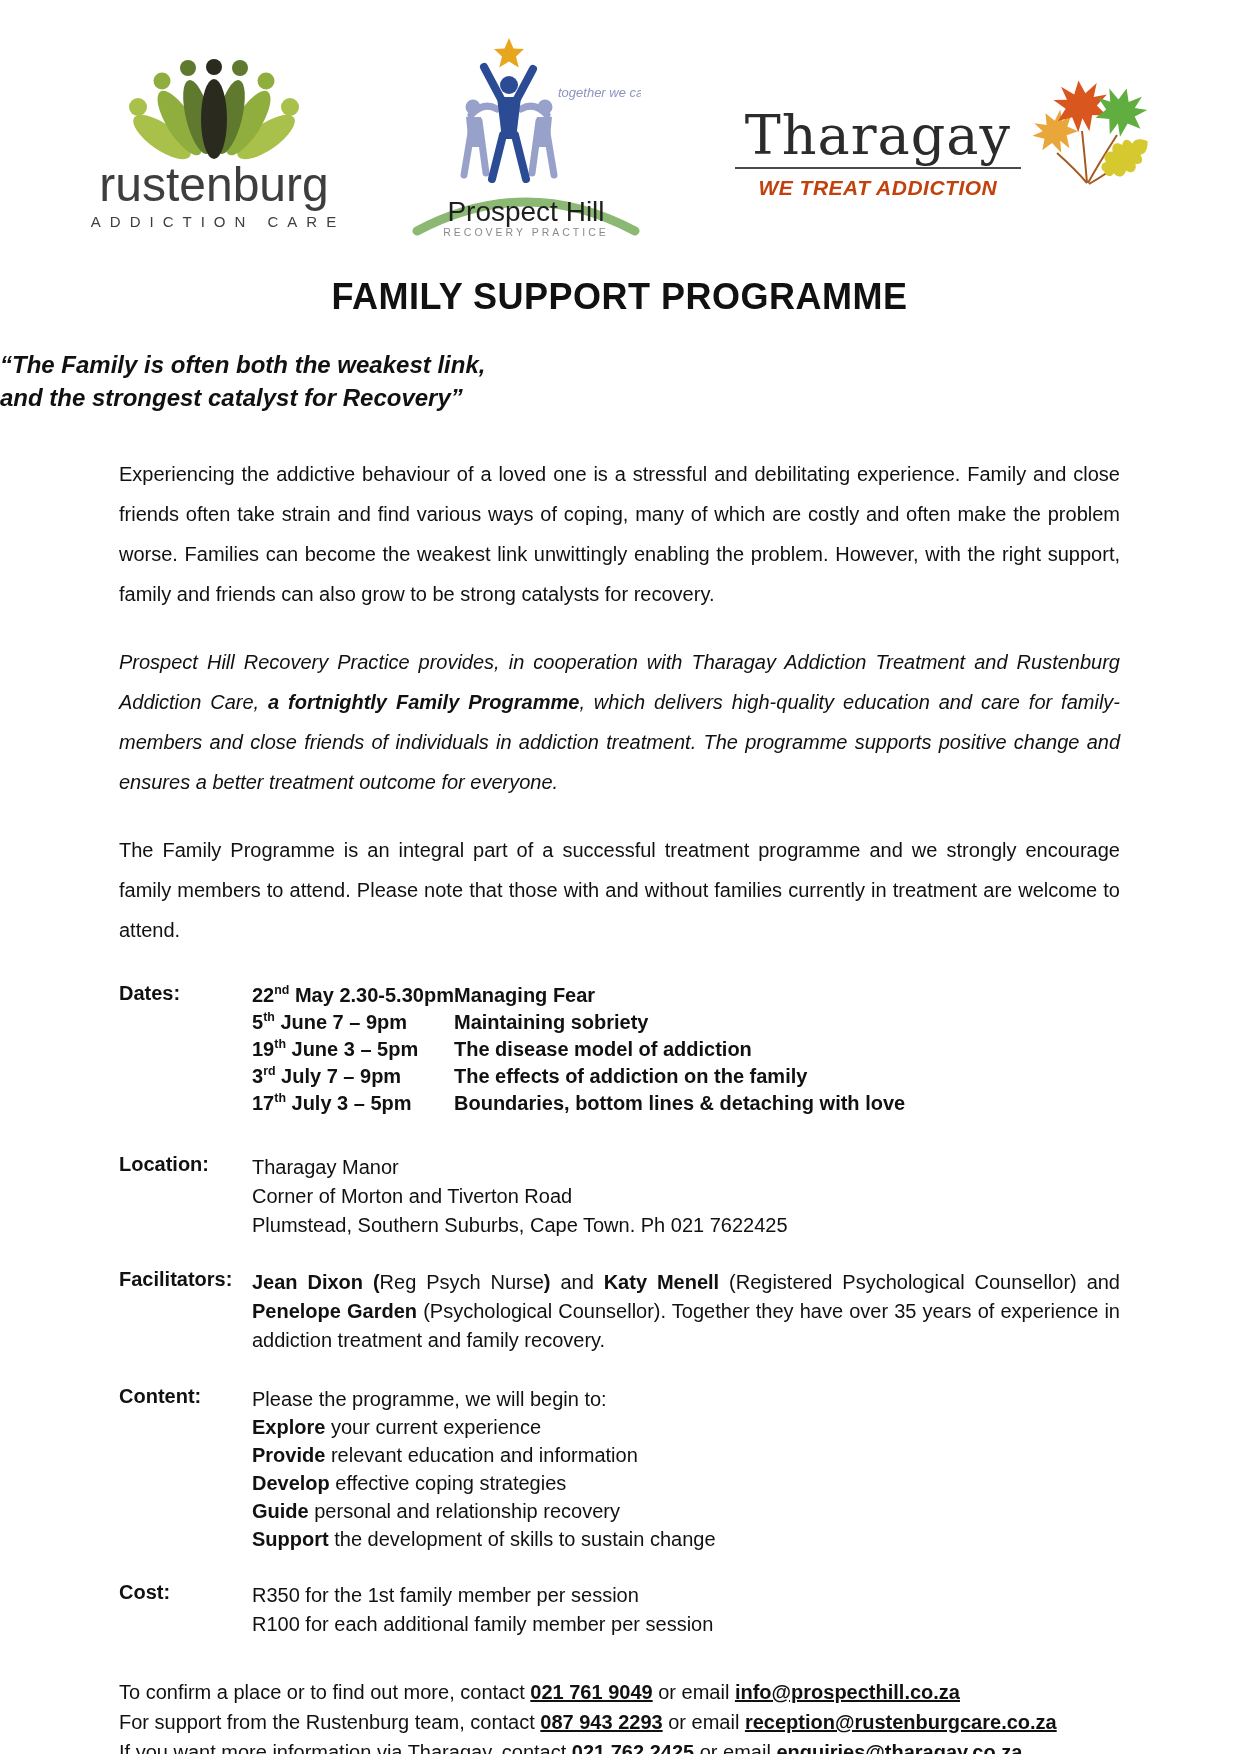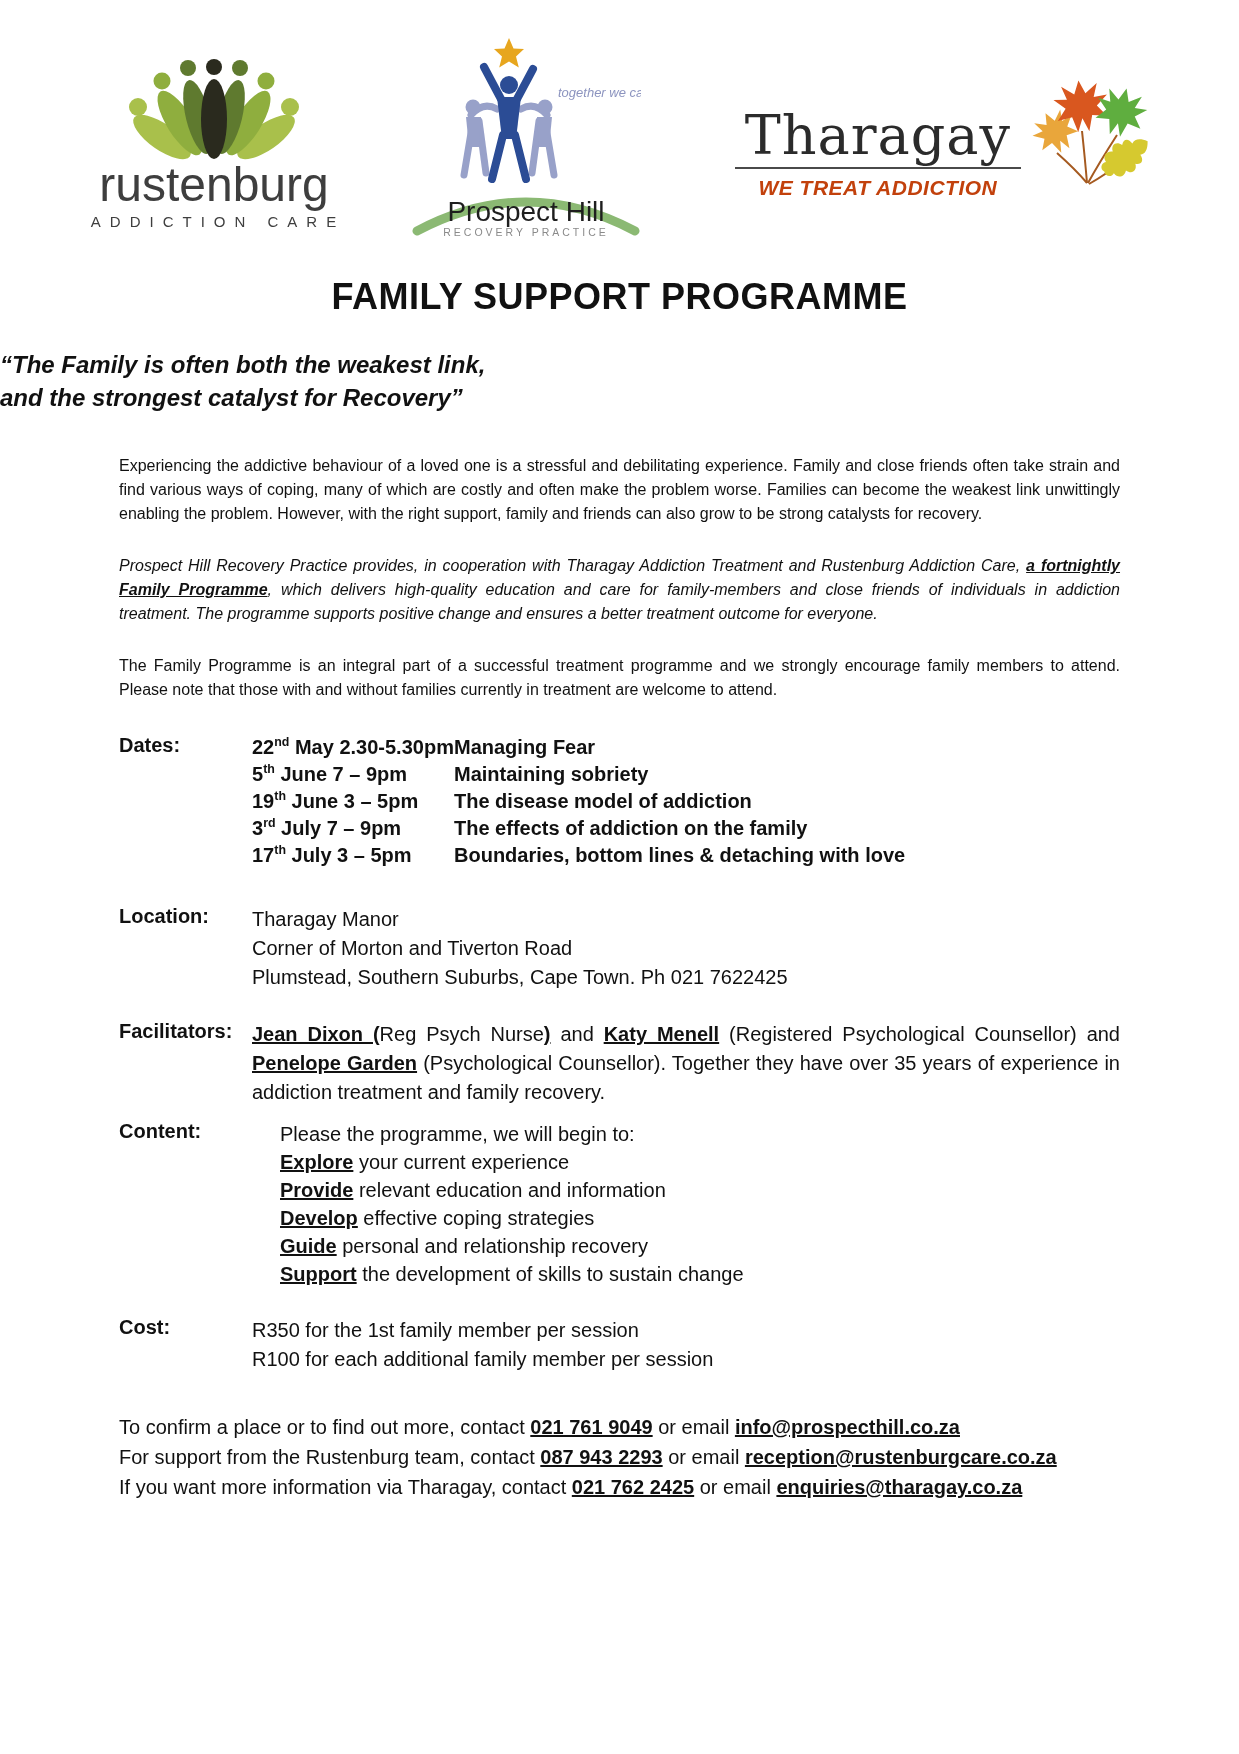--- a/index.html
+++ b/index.html
@@ -1,21 +1,21 @@
 <!DOCTYPE html>
 <html><head>
 <meta charset="utf-8">
 <style>
   * { margin:0; padding:0; box-sizing:border-box; }
   body { background:#e8e8e8; font-family:"Liberation Sans", sans-serif; }
   .page {
     width:1239px; height:1754px; background:#ffffff; margin:0 auto;
     position:relative; overflow:hidden; color:#111;
   }
-  .bold { font-weight:700;text-decoration:underline; }
+  .bold { font-weight:700; }
 
   
   .header { display:flex; justify-content:space-between; align-items:flex-start;
             padding:35px 80px 0 72px; height:228px; }
   .logo-rustenburg { margin-top:20px; width:285px; text-align:center; }
   .logo-prospect { width:230px; margin-right:40px; }
   .logo-tharagay { margin-top:72px; display:flex; align-items:flex-start; }
   .th-text { display:flex; flex-direction:column; align-items:center; }
   .th-name { font-family:"DejaVu Serif", serif; font-size:54px;
              line-height:58px; color:#2b2b2b; letter-spacing:1px; padding:0 10px; }
@@ -25,35 +25,35 @@
   .th-leaves { margin-left:6px; margin-top:-38px; }
 
   
   .doc-title { text-align:center; font-size:36px; font-weight:700; line-height:42px;
                margin-top:48px; letter-spacing:0.5px; }
   .quote { font-style:italic; font-weight:700; font-size:24px;
            line-height:33px; margin-top:30px; }
 
   
   .content { margin:0 119px; width:1001px; }
-  p.body-par { font-size:16px; line-height:24px; text-align:justify; }
+  p.body-par { font-size:20px; line-height:40px; text-align:justify; }
   .p1 { margin-top:40px; }
   .p2 { margin-top:28px; font-style:italic; }
   .p3 { margin-top:28px; }
 
   .section { display:grid; grid-template-columns:133px 1fr; font-size:20px; }
   .sec-label { font-weight:700; }
   .sec-dates { margin-top:32px; }
   .drow { display:grid; grid-template-columns:202px 1fr; font-weight:700; line-height:27px; }
   .drow sup { font-size:62%; line-height:0; }
   .sec-location { margin-top:36px; }
   .sec-location .body div { line-height:29px; }
   .sec-facilitators { margin-top:28px; }
   .sec-facilitators .body { line-height:29px; text-align:justify; }
-  .sec-content { margin-top:13px;gap:28px; }
+  .sec-content { margin-top:30px; }
   .sec-content .body div { line-height:28px; }
   .sec-cost { margin-top:28px; }
   .sec-cost .body div { line-height:29px; }
 
   .footer { margin:38px 119px 0; font-size:20px; }
   .footer .fline { line-height:30px; }
   .link { font-weight:700; text-decoration:underline; cursor:pointer; }
 
   svg text { font-family:"Liberation Sans", sans-serif; }
 </style>

